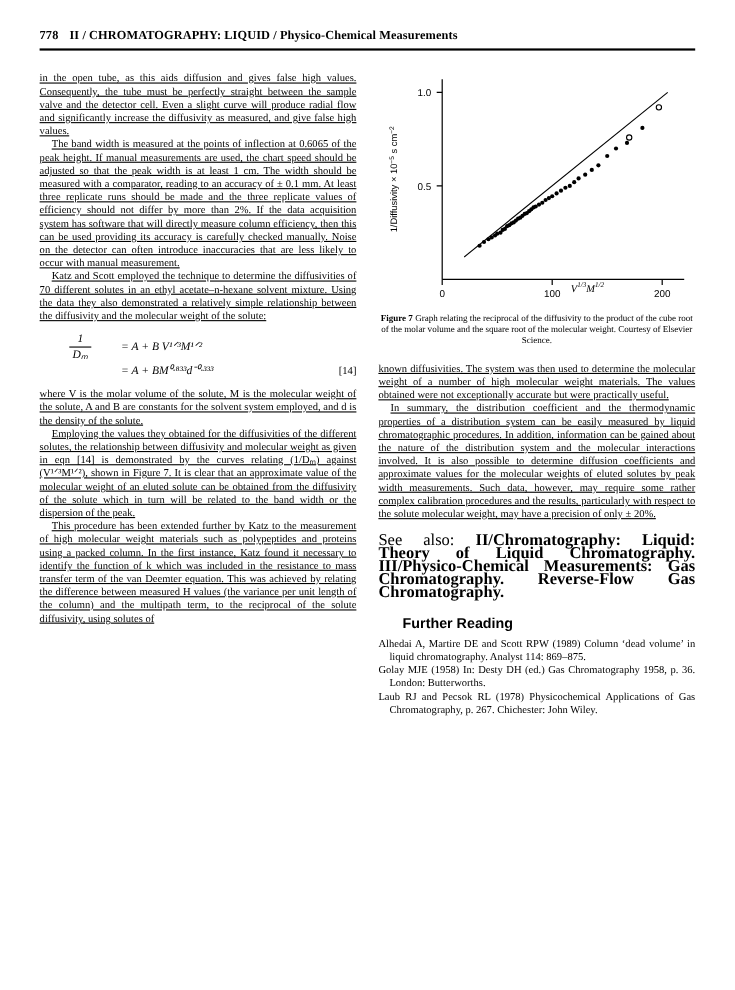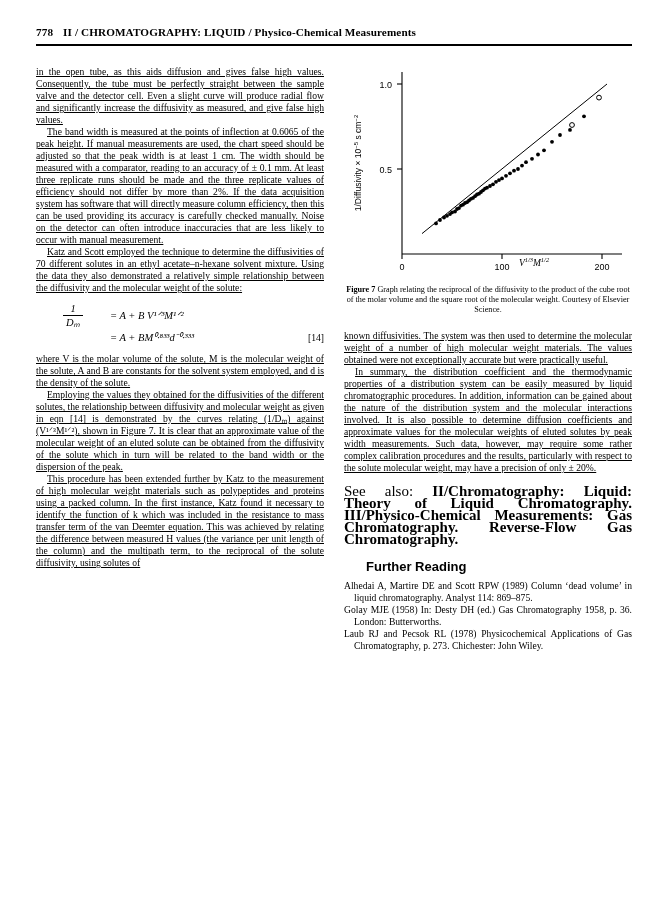--- a/index.html
+++ b/index.html
@@ -275,16 +275,16 @@
 
     <div class="seealso">
       <span>See also:</span>
       <b>II/Chromatography: Liquid: Theory of Liquid Chromatography. III/Physico-Chemical Measurements: Gas Chromatography. Reverse-Flow Gas Chromatography.</b>
     </div>
 
     <h2 class="further">Further Reading</h2>
 
     <div class="ref">Alhedai A, Martire DE and Scott RPW (1989) Column ‘dead volume’ in liquid chromatography. Analyst 114: 869–875.</div>
     <div class="ref">Golay MJE (1958) In: Desty DH (ed.) Gas Chromatography 1958, p. 36. London: Butterworths.</div>
-    <div class="ref">Laub RJ and Pecsok RL (1978) Physicochemical Applications of Gas Chromatography, p. 273. Chichester: John Wiley.</div>
+    <div class="ref">Laub RJ and Pecsok RL (1978) Physicochemical Applications of Gas Chromatography, p. 267. Chichester: John Wiley.</div>
   </div>
 
 </div>
 
 </body></html>

